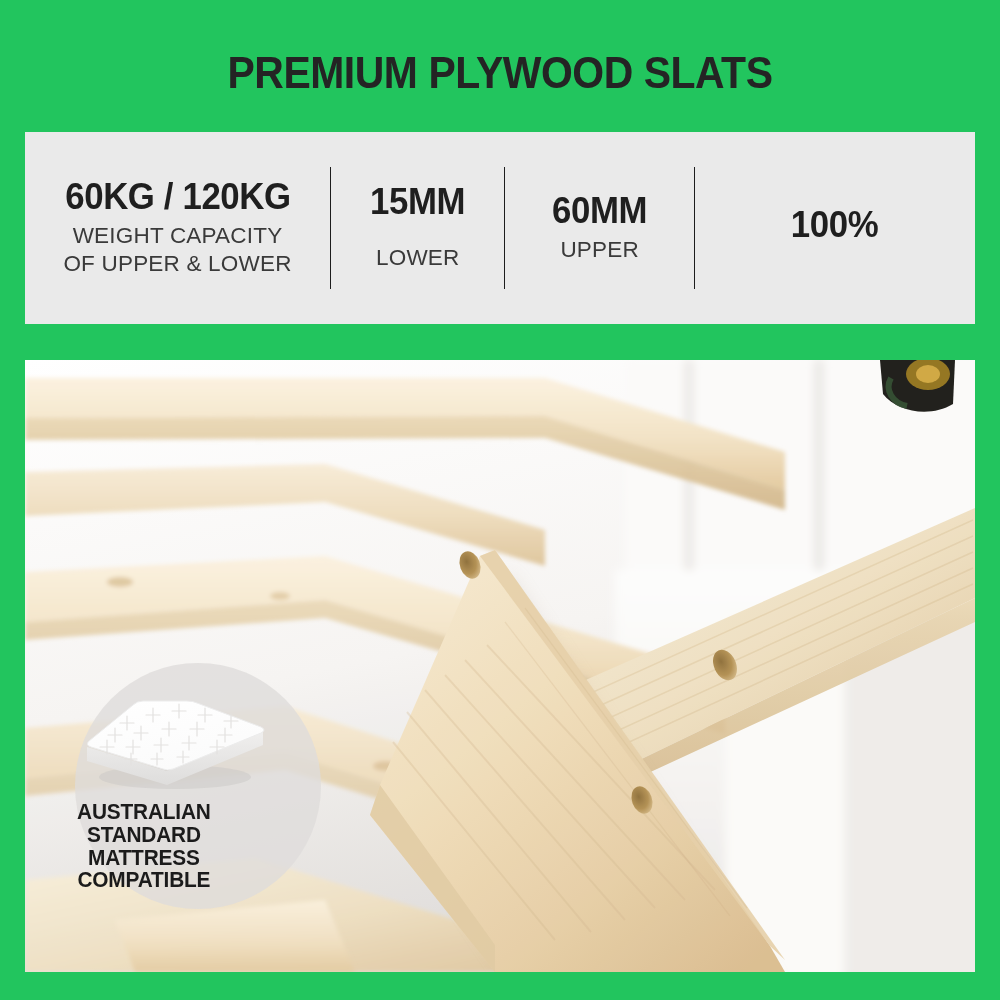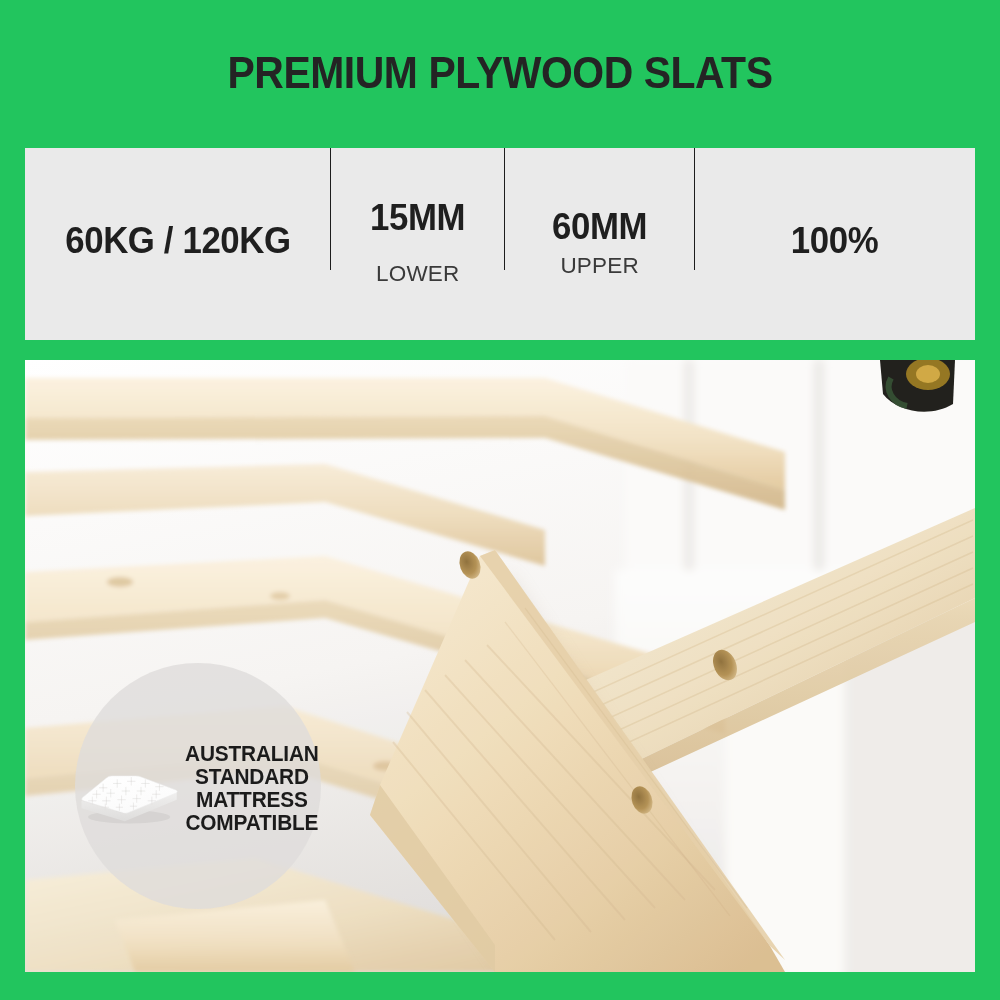--- a/index.html
+++ b/index.html
@@ -34,26 +34,26 @@
     color: #242424;
     transform: scaleX(0.93);
     transform-origin: center;
     white-space: nowrap;
   }
 
   
   .spec-bar {
     position: absolute;
     left: 25px;
-    top: 148px;
+    top: 132px;
     width: 950px;
     height: 192px;
     background: #eaeaea;
     display: flex;
-    align-items: flex-start;
+    align-items: center;
   }
   .spec-cell {
     position: relative;
     height: 100%;
     display: flex;
     flex-direction: column;
     align-items: center;
     justify-content: center;
     box-sizing: border-box;
   }
@@ -104,22 +104,22 @@
   
   .badge {
     position: absolute;
     left: 75px;
     top: 663px;
     width: 246px;
     height: 246px;
     border-radius: 50%;
     background: rgba(222,220,219,0.80);
     display: flex;
-    flex-direction: row;
-    align-items: center;
+    flex-direction: column;
+    align-items: flex-start;
   }
   .badge-art {
     margin-top: 22px;
     width: 200px;
     height: 110px;
   }
   .badge-text {
     margin-top: 6px;
     text-align: center;
     font-size: 21.5px;
@@ -135,20 +135,24 @@
 <body>
 
 <div class="page">
 
   <div class="title">PREMIUM PLYWOOD SLATS</div>
 
   <div class="spec-bar">
 
     <div class="spec-cell c0">
       <div class="spec-value">60KG / 120KG</div>
+      <div class="spec-sub">
+        <div>WEIGHT CAPACITY</div>
+        <div>OF UPPER &amp; LOWER</div>
+      </div>
     </div>
 
     <div class="spec-divider"></div>
 
     <div class="spec-cell c1">
       <div class="spec-value">15MM</div>
       <div class="spec-sub">
         <div>LOWER</div>
       </div>
     </div>

